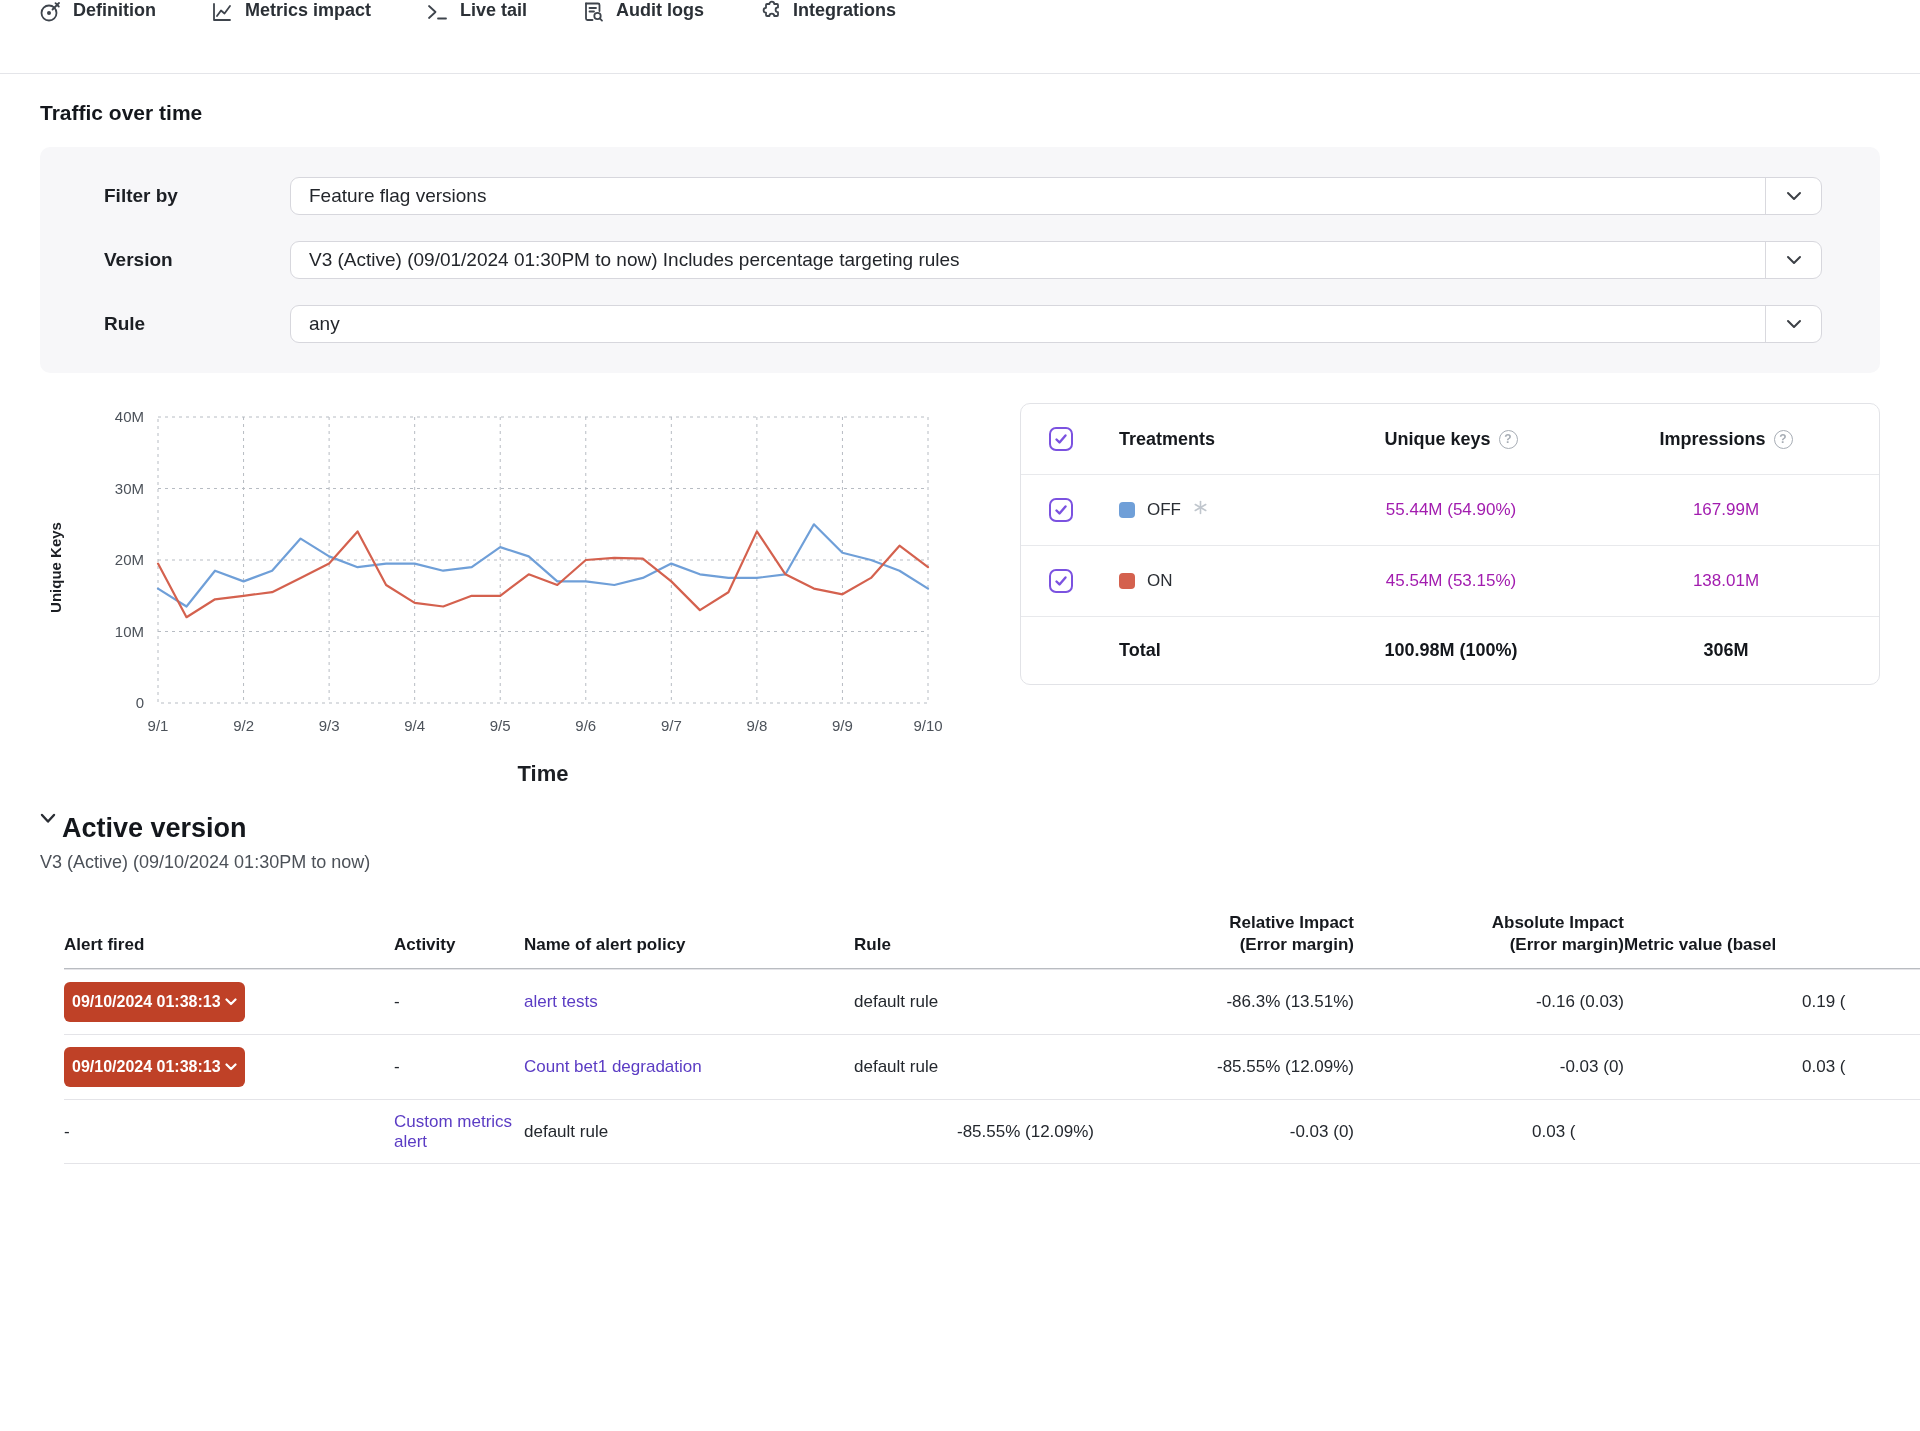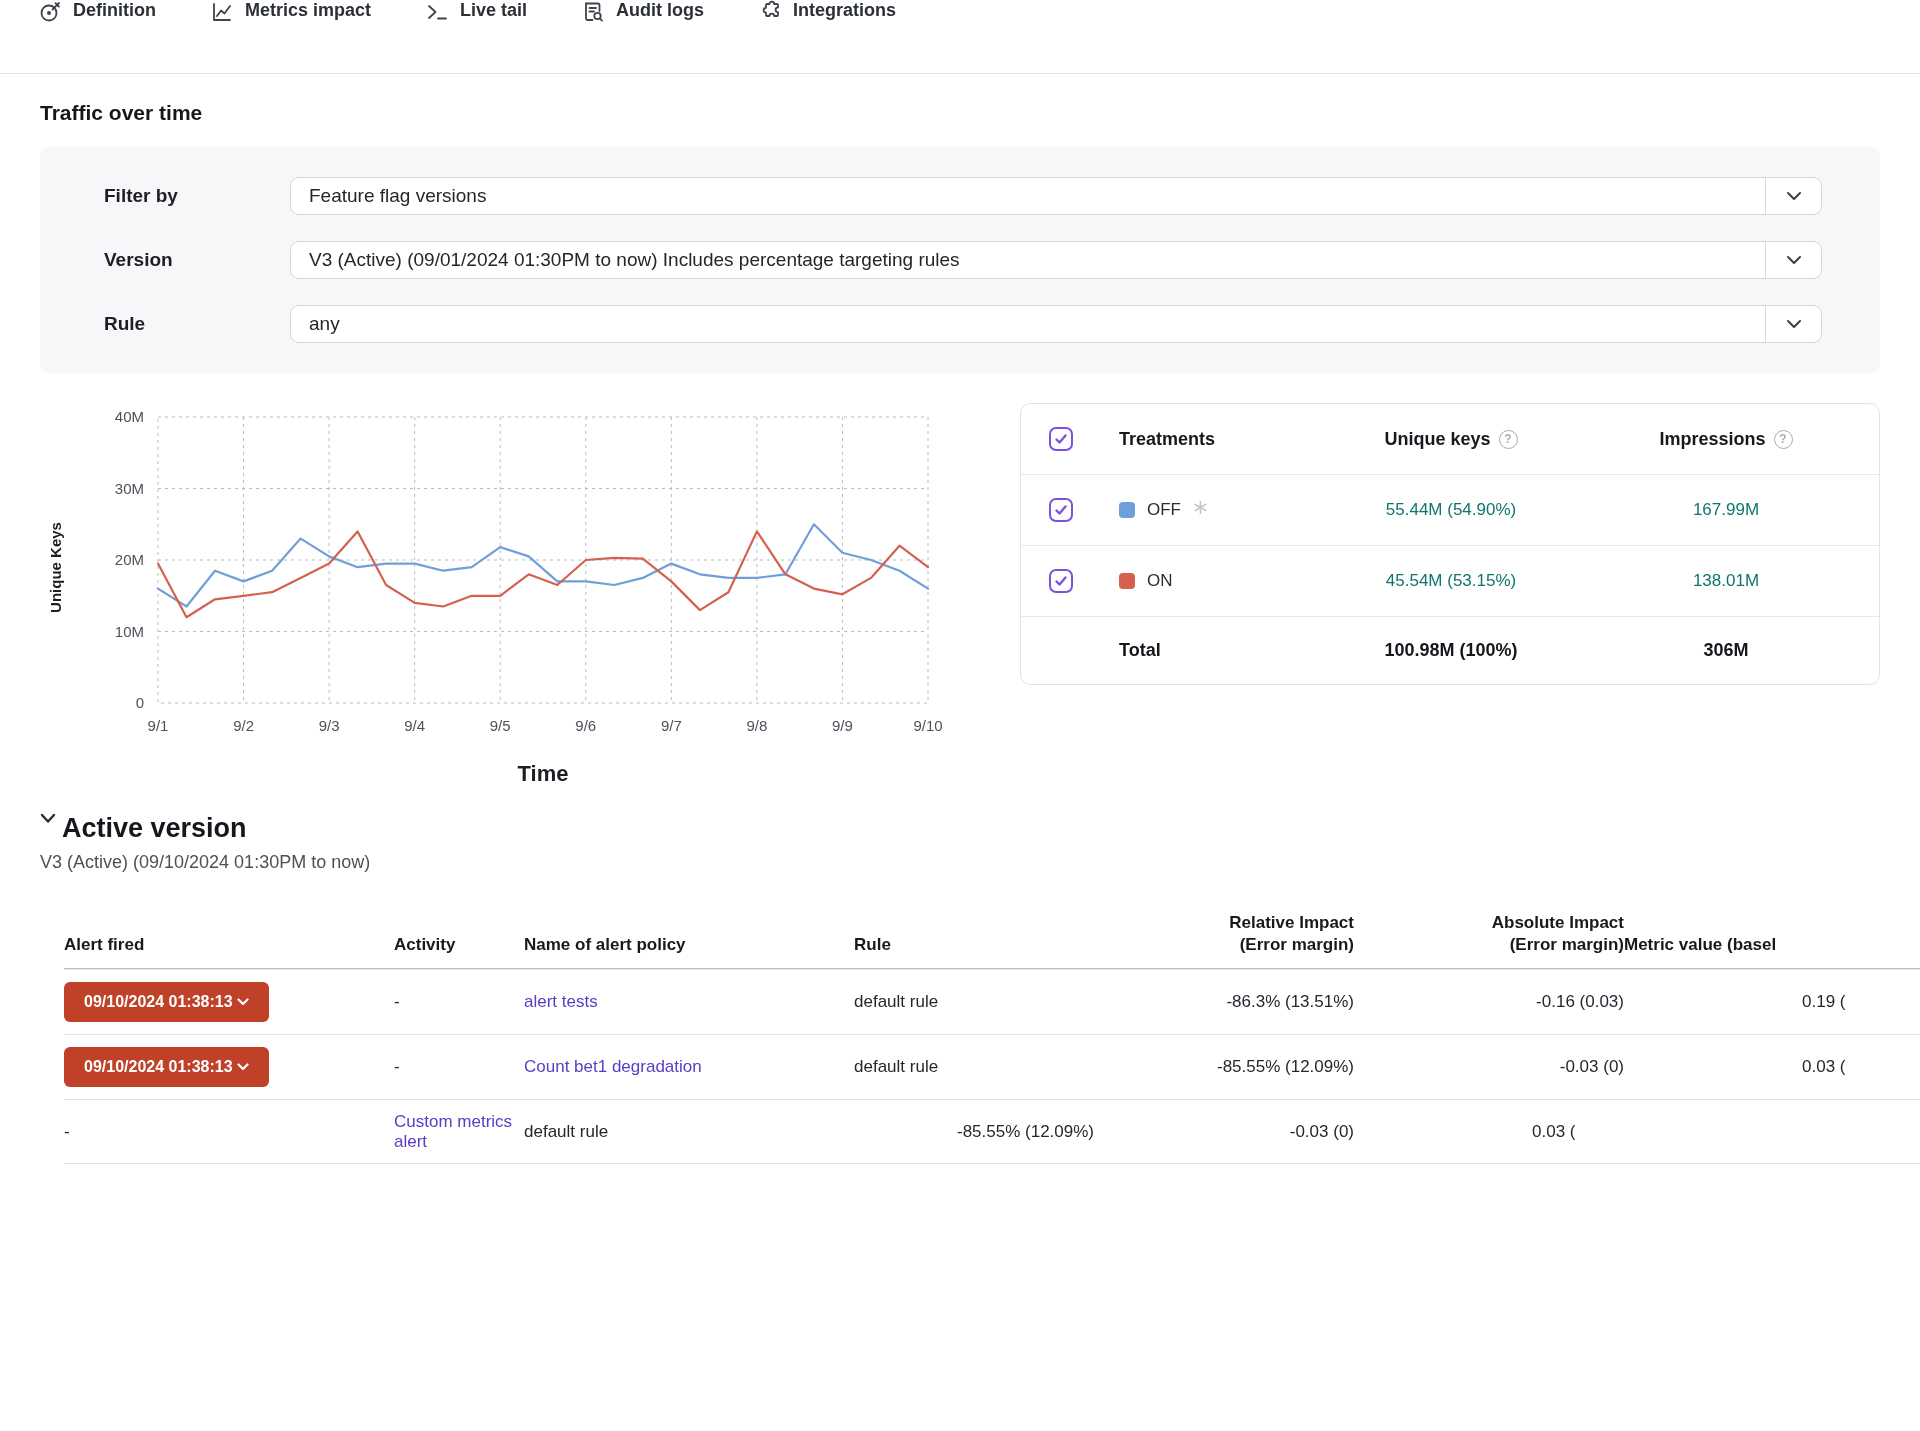--- a/index.html
+++ b/index.html
@@ -33,21 +33,21 @@
   .chart-ylabel{position:absolute;left:-60px;top:156px;width:150px;text-align:center;font-size:15px;font-weight:bold;color:#1c1f24;transform:rotate(-90deg)}
   .chart-xlabel{margin-left:118px;width:770px;text-align:center;font-size:22px;font-weight:bold;color:#1c1f24;margin-top:8px}
   #chart-svg{display:block}
 
   .treatments-card{flex:1;align-self:flex-start;border:1px solid #e2e3e7;border-radius:10px;background:#fff}
   .t-row{display:grid;grid-template-columns:70px 1fr 300px 250px;align-items:center;padding:23px 28px;border-top:1px solid #e8e9ec}
   .t-row.head{border-top:none}
   .t-title{font-size:18px;font-weight:bold;color:#16191e}
   .t-colhead{display:flex;align-items:center;justify-content:center;gap:8px;font-size:18px;font-weight:bold;color:#16191e}
   .t-label{display:flex;align-items:center;gap:12px;font-size:17px;color:#2a2e34}
-  .t-num{text-align:center;font-size:17px;color:#0f766e}
+  .t-num{text-align:center;font-size:17px;color:#a21caf}
   .t-row.total .t-label,.t-row.total .t-num{font-weight:bold;font-size:18px;color:#14171c}
   .swatch{width:16px;height:16px;border-radius:4px;display:inline-block}
   .checkbox{width:24px;height:24px;border:2px solid #7b52e0;border-radius:7px;background:#fff;display:inline-flex;align-items:center;justify-content:center;cursor:pointer}
   .checkbox svg{stroke:#7b52e0;fill:none;stroke-width:2.4;stroke-linecap:round;stroke-linejoin:round}
   .qicon{width:19px;height:19px;border:1.5px solid #a7adb5;border-radius:50%;color:#a7adb5;font-size:12px;font-weight:bold;display:inline-flex;align-items:center;justify-content:center;cursor:default}
   .qicon::after{content:"?"}
   .sparkle svg{stroke:#c0c6cd;stroke-width:1.6;stroke-linecap:round}
 
   
   .av-header{display:flex;gap:6px;margin:26px 0 8px 40px;cursor:pointer}
@@ -60,21 +60,21 @@
   .alerts{min-width:2030px;--acols:330px 130px 330px 240px 260px 270px 470px}
   .arow{display:grid;grid-template-columns:var(--acols);align-items:center;min-height:65px;border-top:1px solid #e4e4e8}
   .arow.head{border-top:none;border-bottom:1px solid #b9bcc1;min-height:66px;align-items:end;padding-bottom:12px}
   .arow:last-child{border-bottom:1px solid #e4e4e8}
   .hcell{font-size:17px;font-weight:bold;color:#16191e;line-height:1.3}
   .hcell.right{text-align:right}
   .cell{font-size:17px;color:#24282e}
   .cell.right{text-align:right}
   .cell.metric{padding-left:178px}
   .policy-link{font-size:17px;color:#5b3cc4;cursor:pointer;text-decoration:none}
-  .badge{display:inline-flex;align-items:center;gap:4px;background:#bf4127;color:#fff;font-size:16px;font-weight:bold;padding:11px 20px;border-radius:6px;cursor:pointer;white-space:nowrap}
+  .badge{display:inline-flex;align-items:center;gap:4px;background:#bf4127;color:#fff;font-size:16px;font-weight:bold;padding:11px 8px;border-radius:6px;cursor:pointer;white-space:nowrap}
   .badge svg{stroke:#fff;fill:none;stroke-width:2.2;stroke-linecap:round;stroke-linejoin:round}
 </style>
 </head>
 <body>
 
 <nav class="tabbar">
   <div class="tab">
     <span class="tab-icon">
       <svg width="24" height="24" viewBox="0 0 24 24">
           <circle cx="11" cy="13" r="7.5"></circle>

